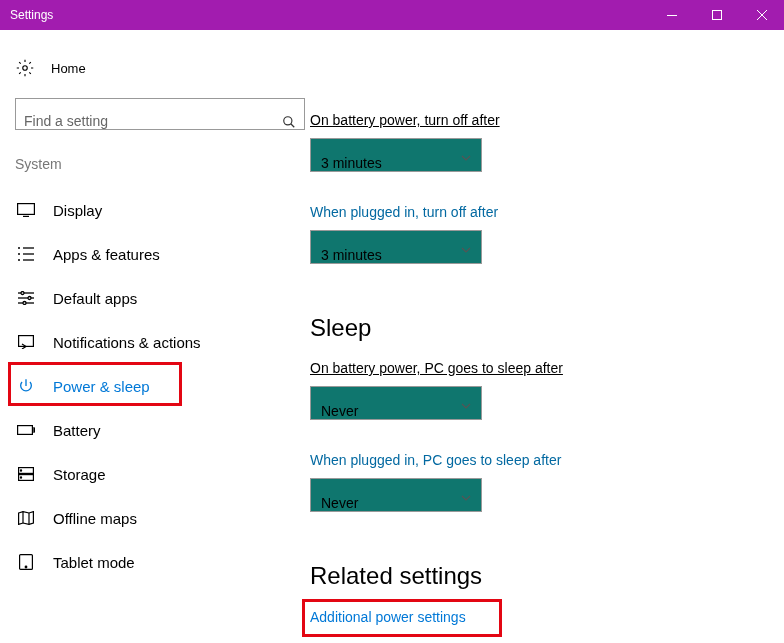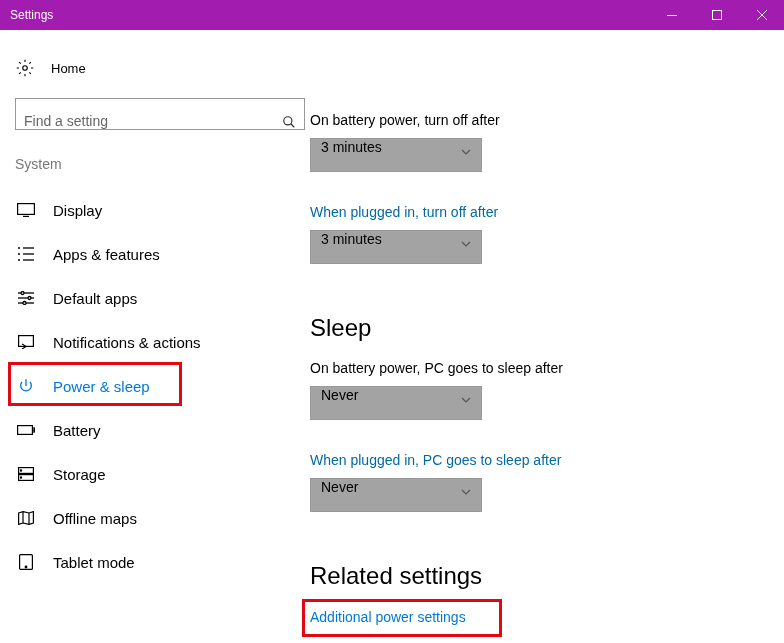--- a/index.html
+++ b/index.html
@@ -26,24 +26,24 @@
     
     .nav-item { display: flex; align-items: center; height: 44px; cursor: pointer; padding-left: 2px; }
     .nav-icon { width: 18px; height: 18px; margin-right: 18px; display: flex; align-items: center; justify-content: center; color: #000; flex-shrink: 0; }
     .nav-label { font-size: 15px; color: #000; }
     .nav-item.active .nav-label { color: #0078d7; }
     .nav-item.active .nav-icon { color: #0078d7; }
     
     .highlight-box { position: absolute; border: 3px solid #e30613; pointer-events: none; }
     
     .main { flex: 1; padding: 82px 20px 0 0; position: relative; }
-    .field-label { font-size: 14px; color: #000; margin-bottom: 10px; }
+    .field-label { font-size: 14px; color: #000; margin-bottom: 10px; text-decoration: underline; }
     .field-label-2 { font-size: 14px; color: #0369a1; margin-bottom: 10px; margin-top: 32px; }
     
-    .dropdown { width: 172px; height: 32px; border: 1px solid #999; display: flex; align-items: flex-end; padding: 16px 10px; justify-content: space-between; cursor: pointer; background: #a3a3a3; }
+    .dropdown { width: 172px; height: 32px; border: 1px solid #999; display: flex; align-items: flex-start; padding: 16px 10px; justify-content: space-between; cursor: pointer; background: #0f766e; }
     .dropdown-value { font-size: 14px; color: #000; }
     .dropdown-chevron { color: #555; }
     
     .section-heading { font-size: 24px; font-weight: 300; color: #000; margin-bottom: 18px; }
     
     .link { color: #0078d7; font-size: 14px; cursor: pointer; }
     
     svg { display: block; }
   </style>
 </head>

